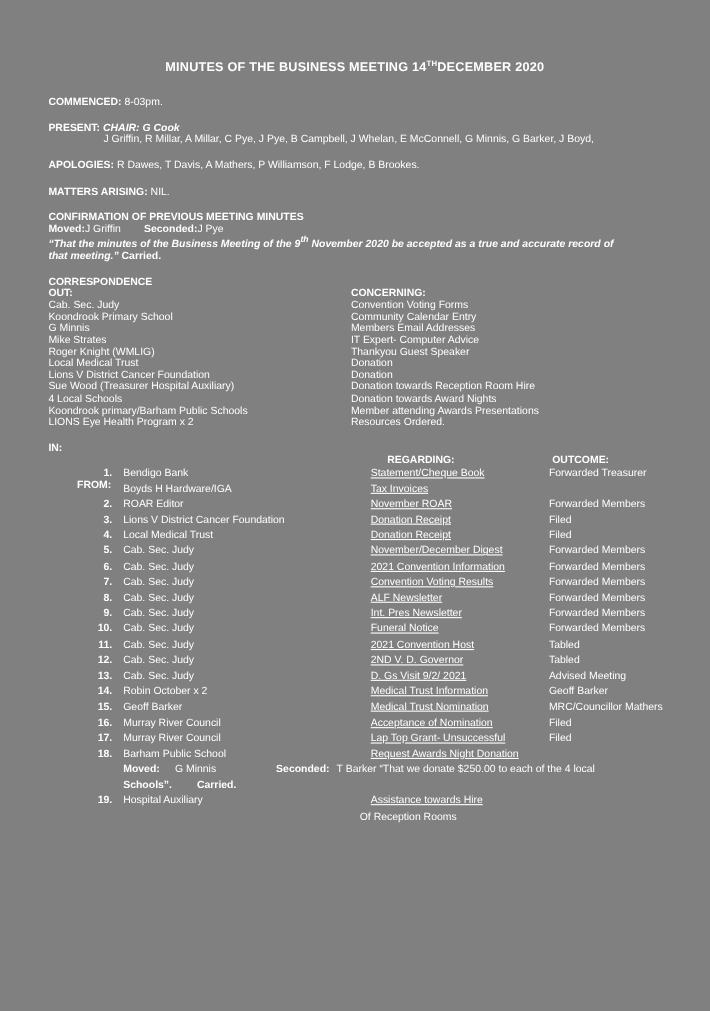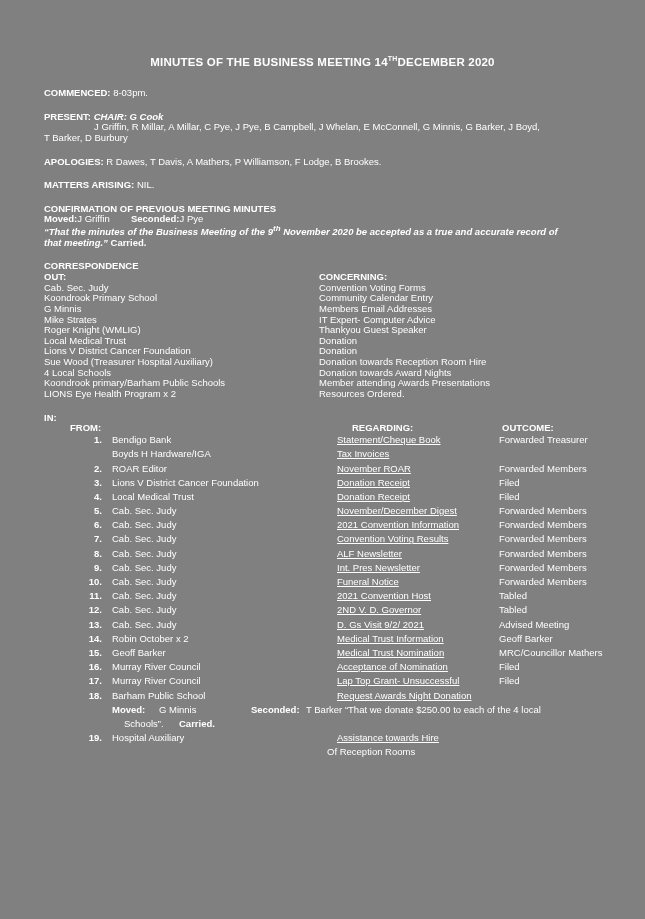--- a/index.html
+++ b/index.html
@@ -71,21 +71,21 @@
     margin-left: 20px;
   }
   .hdr-out { font-weight: bold; }
   .corr-line { white-space: nowrap; }
   .in-label { font-weight: bold; }
   .in-head {
     position: relative;
     height: 12px;
     font-weight: bold;
   }
-  .in-head .h-from { position: absolute; left: 26px; }
+  .in-head .h-from { position: absolute; left: 26px; margin-top: 23px; }
   .in-head .h-regarding { position: absolute; left: 292px; padding-left: 16px; }
   .in-head .h-outcome { position: absolute; left: 458px; text-align: center; }
 
   .in-row {
     position: relative;
     height: 14.2px;
   }
   .in-row .num {
     position: absolute;
     left: 38px;
@@ -108,21 +108,21 @@
   }
 
   .motion-row {
     position: relative;
     height: 14.2px;
   }
   .motion-row .m-moved { position: absolute; left: 68px; font-weight: bold; }
   .motion-row .m-movedname { position: absolute; left: 115px; }
   .motion-row .m-seconded { position: absolute; left: 207px; font-weight: bold; }
   .motion-row .m-rest { position: absolute; left: 262px; white-space: nowrap; }
-  .motion-row .m-schools { position: absolute; left: 80px; }
+  .motion-row .m-schools { position: absolute; left: 68px; font-weight: bold; }
   .motion-row .m-carried { position: absolute; left: 135px; font-weight: bold; }
 
   .sub-line { position: relative; height: 14.2px; }
   .sub-line .sl-reg { position: absolute; left: 283px; }
 </style>
 </head>
 <body>
 
 <div class="page">
 
@@ -139,21 +139,20 @@
     </div>
 
     <div class="gap-md"></div>
 
     <div class="row">
       <span class="b">PRESENT:</span>
       <span class="ital">CHAIR:</span>
       <span class="ital">G Cook</span>
     </div>
     <div class="row present-names">J Griffin, R Millar, A Millar, C Pye, J Pye, B Campbell, J Whelan, E McConnell, G Minnis, G Barker, J Boyd,</div>
-    <div class="row present-cont">T Barker, D Burbury</div>
 
     <div class="gap-md"></div>
 
     <div class="row">
       <span class="b">APOLOGIES:</span>
       <span>R Dawes, T Davis, A Mathers, P Williamson, F Lodge, B Brookes.</span>
     </div>
 
     <div class="gap-md"></div>
 

